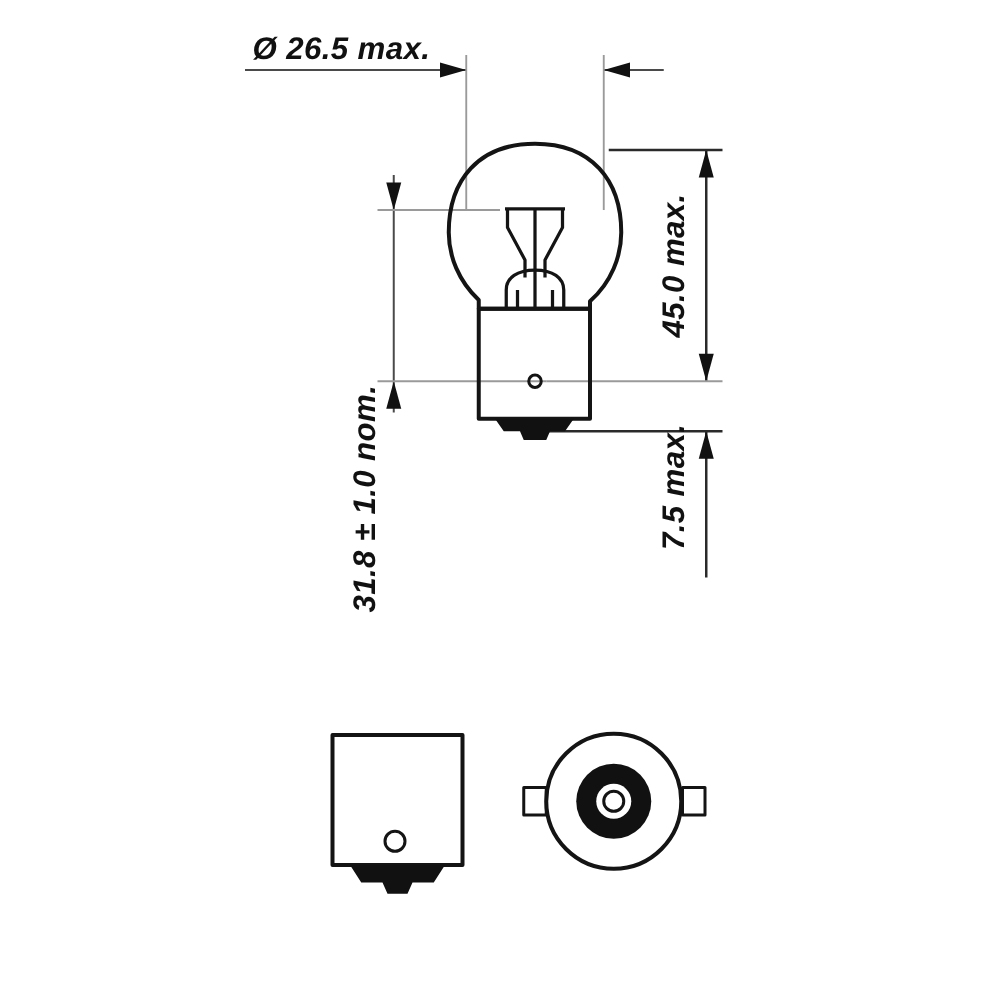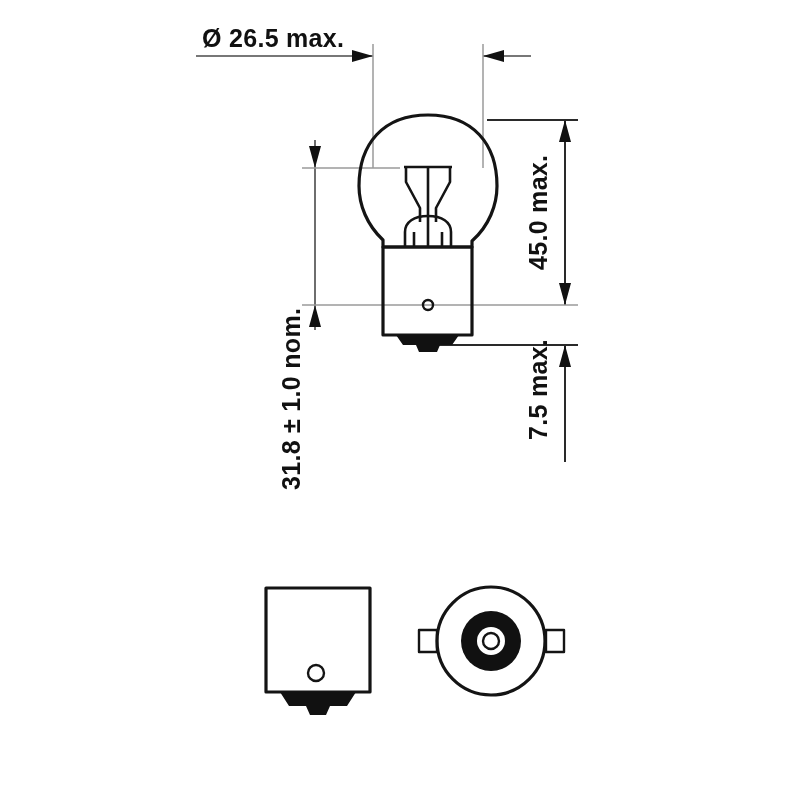--- a/index.html
+++ b/index.html
@@ -11,20 +11,21 @@
     width: 800px;
     height: 800px;
     font-family: "Liberation Sans", sans-serif;
     overflow: hidden;
   }
   #drawing-root {
     position: relative;
     width: 800px;
     height: 685px;
     background: #ffffff;
+    font-style: italic;
   }
   svg.dwg {
     position: absolute;
     top: 0;
     left: 0;
     width: 800px;
     height: 800px;
     display: block;
   }
   .dim-text {

